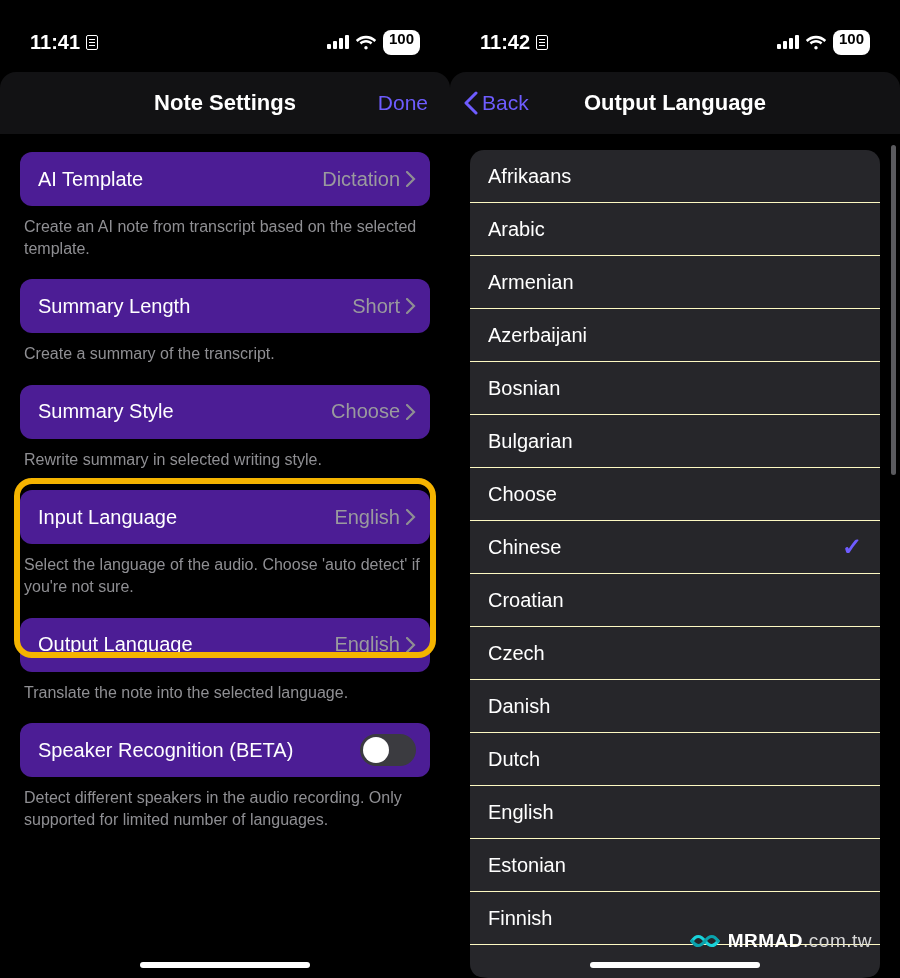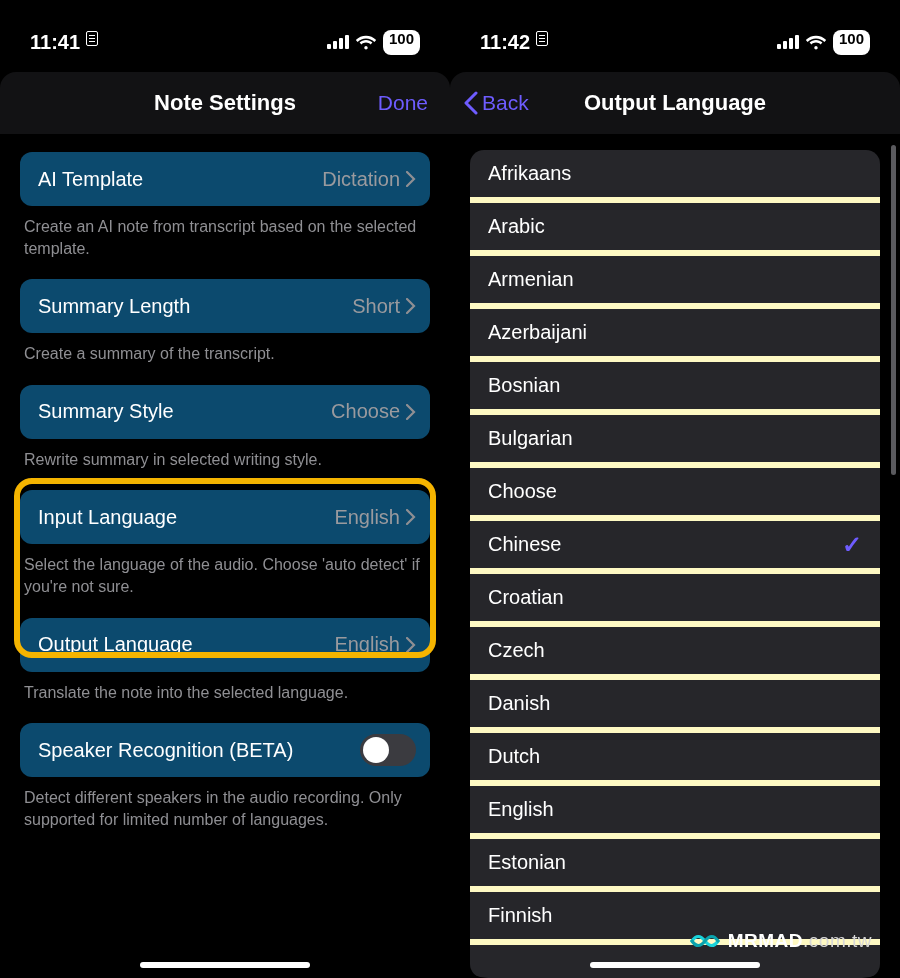--- a/index.html
+++ b/index.html
@@ -16,21 +16,21 @@
 
   
   .statusbar {
     position: absolute; top: 0; left: 0; right: 0; height: 60px;
     display: flex; align-items: center; justify-content: space-between;
     padding: 24px 30px 0 30px;
     font-weight: 600; font-size: 20px; color:#fff;
   }
   .status-right { display:flex; align-items:center; gap:6px; }
   .batt-pill { background:#fff; color:#000; border-radius:8px; padding:1px 6px 9px 6px; font-size:15px; font-weight:700; line-height:1; }
-  .t-left { display:flex; align-items:flex-start; gap:6px;}
+  .t-left { display:flex; align-items:center; gap:6px;}
   .doc-icon { width:12px; height:15px; border:1.8px solid #fff; border-radius:2px; display:inline-block; position:relative;}
   .doc-icon:after { content:""; position:absolute; left:2px; right:2px; top:3px; height:1.5px; background:#fff; box-shadow:0 3px 0 #fff, 0 6px 0 #fff;}
   svg.icon { display:block; }
 
   
   .navbar {
     position:absolute; top:72px; left:0; right:0; height:62px;
     display:flex; align-items:center; justify-content:center;
     background:#121214; border-top-left-radius:16px; border-top-right-radius:16px;
   }
@@ -42,21 +42,21 @@
   .nav-left {
     position:absolute; left:12px; top:0; bottom:0; display:flex; align-items:center;
     color:#6e5cff; font-size:21px; font-weight:500; gap:2px;
   }
   .chev-left { width: 18px; height:24px;}
 
   
   .content { position:absolute; top:134px; left:0; right:0; bottom:0; padding: 18px 20px 0 20px; overflow:hidden; }
   .group { margin-bottom: 14px; }
   .row {
-    background:#0c4a6e; border-radius:12px; height:54px;
+    background:#4c1d95; border-radius:12px; height:54px;
     display:flex; align-items:center; justify-content:space-between;
     padding: 0 14px 0 18px; font-size:20px; color:#fff;
   }
   .row .value { color:#9a9a9e; font-size:20px; display:flex; align-items:center; gap:6px;}
   .chev { width:10px; height:16px; }
   .desc { color:#8f8f93; font-size:16px; padding: 10px 4px 6px 4px; line-height:1.35; }
 
   
   .highlight {
     position:absolute; border:6px solid #f5b400; border-radius:18px;
@@ -67,21 +67,21 @@
   .toggle .knob { position:absolute; left:3px; top:3px; width:26px; height:26px; background:#fff; border-radius:50%; }
 
   
   .list-wrap {
     position:absolute; top:150px; left:20px; right:20px; bottom:0;
     background:#26262a; border-radius:14px; overflow:hidden;
   }
   .list { list-style:none; }
   .list li {
     height:53px; padding-left:18px; padding-right:18px; display:flex; align-items:center;
-    font-size:20px; color:#fff; border-bottom:6px solid #fef9c3;
+    font-size:20px; color:#fff; border-bottom:1px solid #fef9c3;
     justify-content:space-between;
   }
   .check { color:#6e5cff; font-size:24px; font-weight:600; }
 
   
   .scroll-ind { position:absolute; top:145px; right:4px; width:5px; height:330px; background:#5a5a5e; border-radius:3px;}
 
   
   .watermark {
     position:absolute; right:28px; bottom:26px; display:flex; align-items:center; gap:8px;

